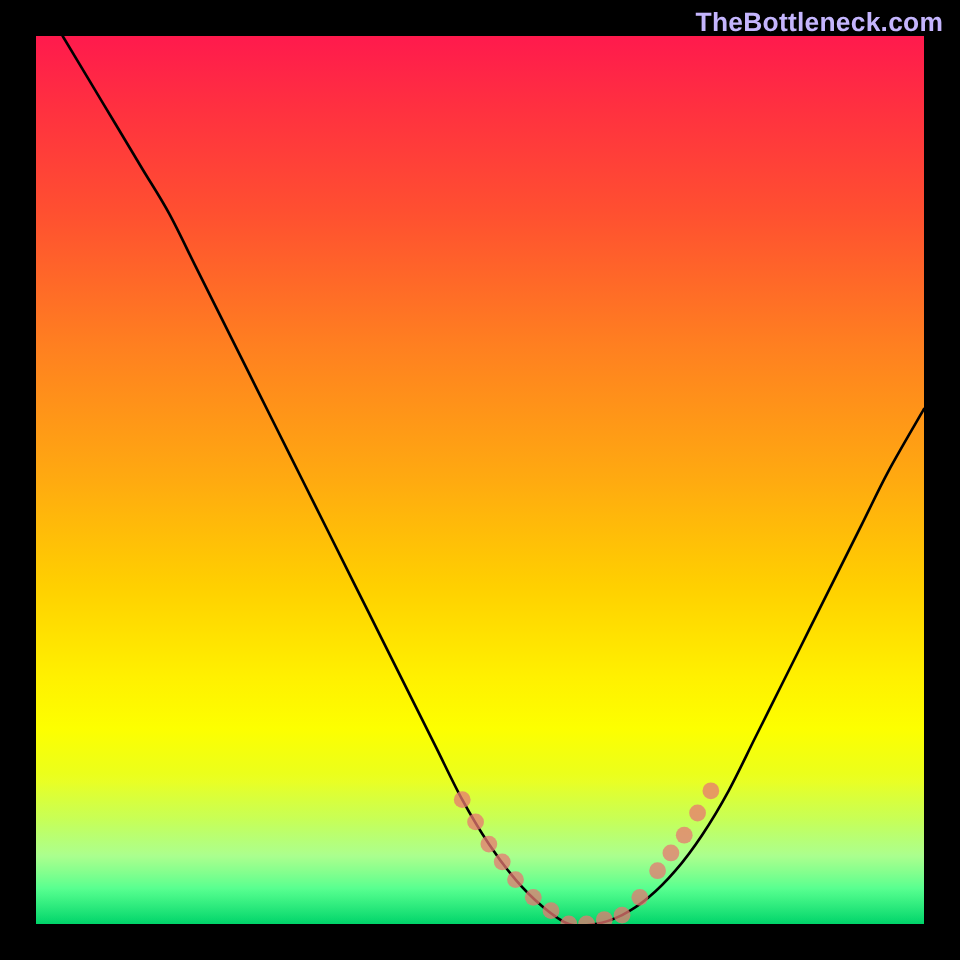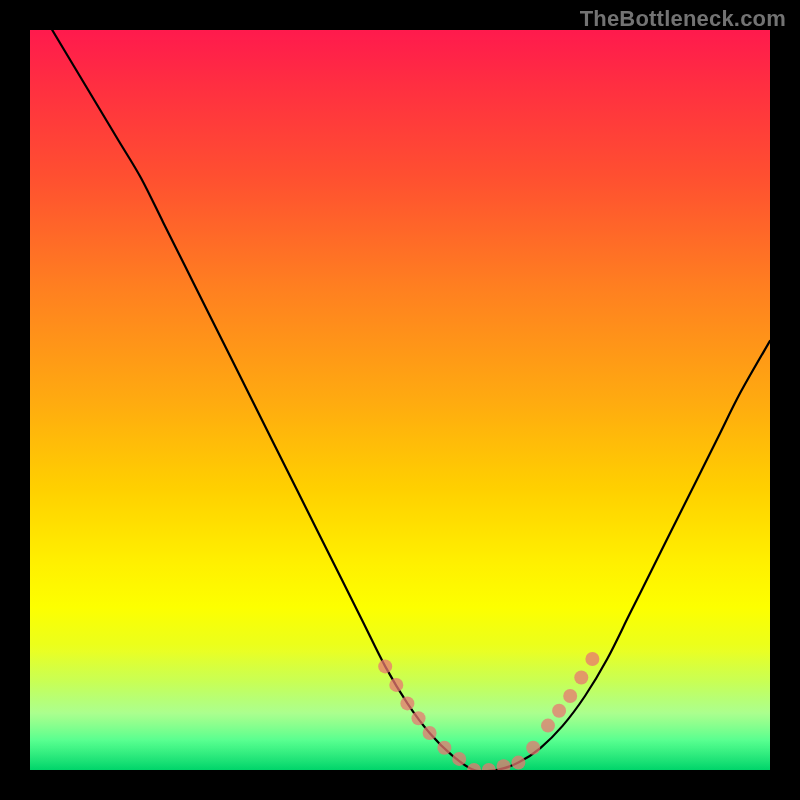--- a/index.html
+++ b/index.html
@@ -69,21 +69,21 @@
     height: 100%;
     pointer-events: none;
   }
   .watermark {
     position: absolute;
     top: 6px;
     right: 14px;
     font-family: Arial, Helvetica, sans-serif;
     font-size: 22px;
     font-weight: 600;
-    color: #737373;
+    color: #c4b5fd;
     letter-spacing: 0.2px;
     user-select: none;
     margin-left: 20px;
   }
 </style>
 </head>
 <body>
 
 <div class="stage">
   <div class="watermark">TheBottleneck.com</div>

